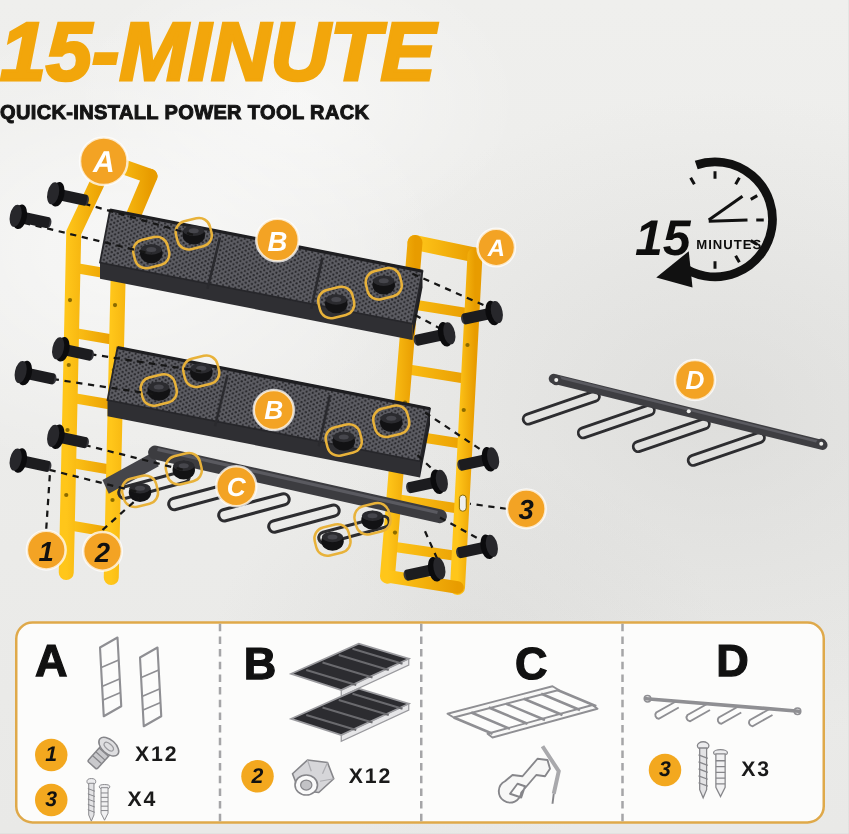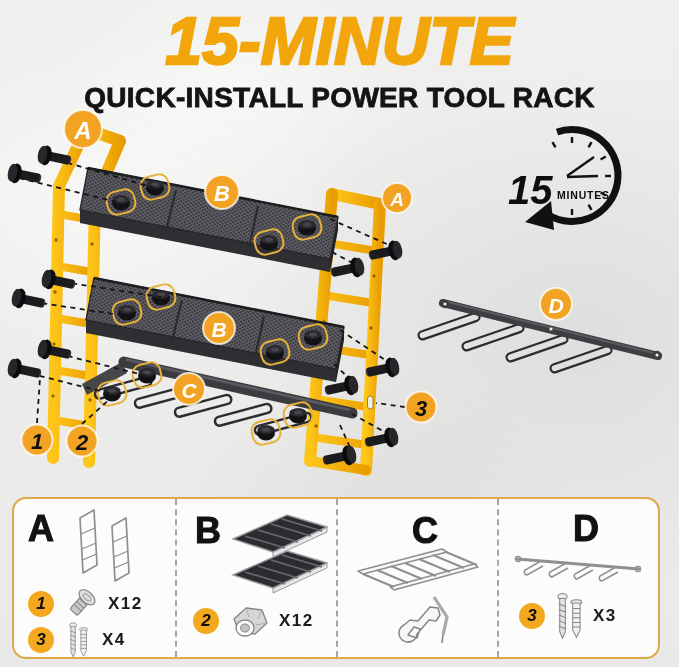--- a/index.html
+++ b/index.html
@@ -7,28 +7,28 @@
     position:relative;width:679px;height:667px;overflow:hidden;
     font-family:"Liberation Sans",sans-serif;
     background:
       radial-gradient(420px 300px at 15% 30%, rgba(255,255,255,.6), transparent 60%),
       radial-gradient(520px 400px at 85% 50%, rgba(196,196,194,.35), transparent 65%),
       radial-gradient(340px 260px at 55% 78%, rgba(203,203,201,.30), transparent 60%),
       radial-gradient(300px 200px at 35% 12%, rgba(255,255,255,.5), transparent 60%),
       linear-gradient(180deg,#efefed,#e9e9e7);
   }
   .title{
-    position:absolute;top:8px;left:0;width:100%;text-align:center;margin:0;
+    position:absolute;top:8px;left:0;width:100%;text-align:left;margin:0;
     font-style:italic;font-weight:bold;font-size:66px;line-height:1.0;
     color:#F2A60B;letter-spacing:0px;
     -webkit-text-stroke:2.4px #F2A60B;
   }
   .subtitle{
-    position:absolute;top:82px;left:0;width:100%;text-align:center;margin:0;
-    font-weight:bold;font-size:28px;color:#141414;letter-spacing:.3px;
+    position:absolute;top:82px;left:0;width:100%;text-align:left;margin:0;
+    font-weight:bold;font-size:16px;color:#141414;letter-spacing:.3px;
     -webkit-text-stroke:.8px #141414;
   }
   svg.diagram{position:absolute;left:0;top:0;width:679px;height:667px;}
   .lblt{fill:#fff;font-family:"Liberation Sans",sans-serif;font-style:italic;font-weight:bold;
         text-anchor:middle;dominant-baseline:central;}
   .numt{fill:#111;font-family:"Liberation Sans",sans-serif;font-style:italic;font-weight:bold;
         text-anchor:middle;dominant-baseline:central;}
   .lblc{fill:#F3A324;stroke:rgba(255,255,255,.75);stroke-width:2;}
   
   .panel{

